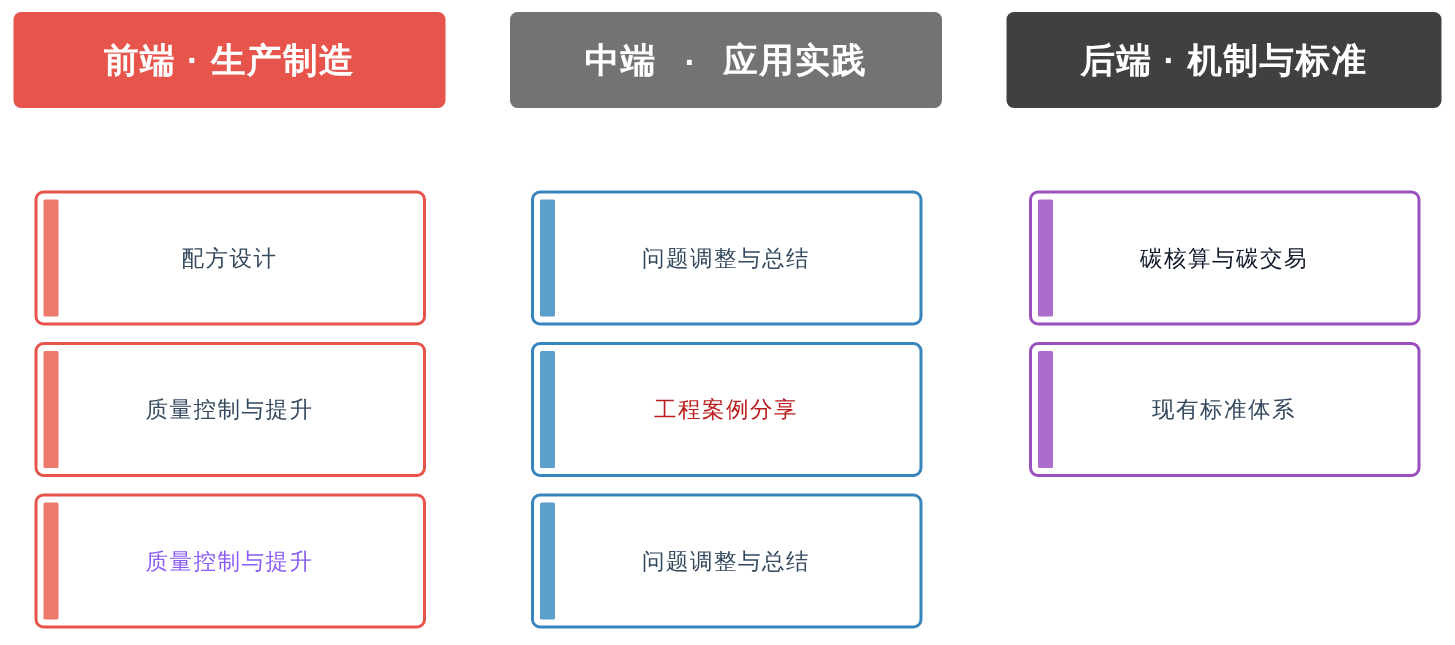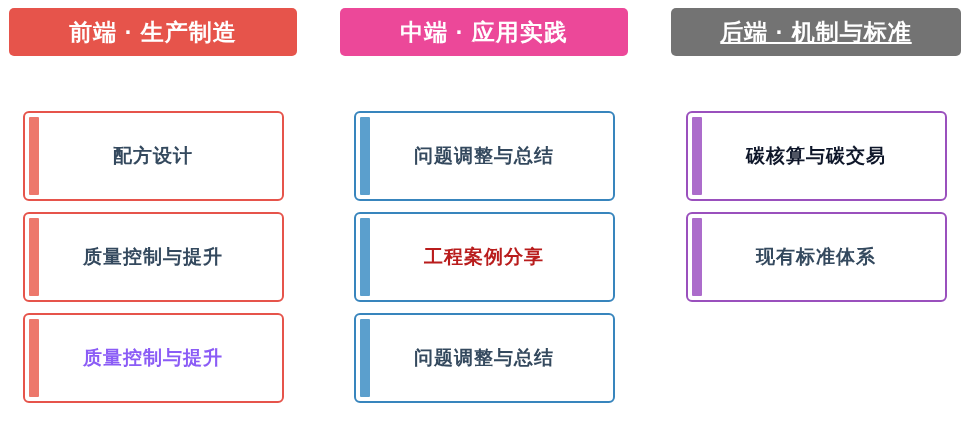--- a/index.html
+++ b/index.html
@@ -23,21 +23,21 @@
   .column {
     display: flex;
     flex-direction: column;
     align-items: center;
   }
   .col-front  { width: 288px; }
   .col-middle { width: 288px; }
   .col-back   { width: 290px; }
   .col-header {
     width: 100%;
-    height: 48px;
+    height: 64px;
     border-radius: 5px;
     color: #ffffff;
     font-size: 23px;
     font-weight: bold;
     display: flex;
     align-items: center;
     justify-content: center;
     letter-spacing: 1px;
     box-sizing: border-box;
   }
@@ -61,22 +61,22 @@
   }
   .accent-bar {
     position: absolute;
     left: 4px;
     top: 4px;
     bottom: 4px;
     width: 10px;
     border-radius: 1px;
   }
   .box-label {
-    font-size: 19px;
-    font-weight: bold;
+    font-size: 15px;
+    font-weight: normal;
     letter-spacing: 1px;
   }
 </style>
 </head>
 <body>
 
 <div class="canvas">
   <div class="columns">
 
     <div class="column col-front">
@@ -91,39 +91,39 @@
           <span class="box-label" style="color: rgb(52, 73, 94);">质量控制与提升</span>
         </div>
         <div class="box" style="border-color: rgb(230, 84, 75);">
           <span class="accent-bar" style="background-color: rgb(237, 120, 108);"></span>
           <span class="box-label" style="color: #8b5cf6;">质量控制与提升</span>
         </div>
       </div>
     </div>
 
     <div class="column col-middle">
-      <div class="col-header" style="background-color: #ec4899;">中端 · 应用实践</div>
+      <div class="col-header" style="background-color: #737373; font-family: Liberation Mono, monospace;">中端 · 应用实践</div>
       <div class="box-stack">
         <div class="box" style="border-color: rgb(56, 133, 189);">
           <span class="accent-bar" style="background-color: rgb(91, 159, 205);"></span>
           <span class="box-label" style="color: rgb(52, 73, 94);">问题调整与总结</span>
         </div>
         <div class="box" style="border-color: rgb(56, 133, 189);">
           <span class="accent-bar" style="background-color: rgb(91, 159, 205);"></span>
           <span class="box-label" style="color: #b91c1c;">工程案例分享</span>
         </div>
         <div class="box" style="border-color: rgb(56, 133, 189);">
           <span class="accent-bar" style="background-color: rgb(91, 159, 205);"></span>
           <span class="box-label" style="color: rgb(52, 73, 94);">问题调整与总结</span>
         </div>
       </div>
     </div>
 
     <div class="column col-back">
-      <div class="col-header" style="background-color: #737373; text-decoration: underline;">后端 · 机制与标准</div>
+      <div class="col-header" style="background-color: #404040;">后端 · 机制与标准</div>
       <div class="box-stack">
         <div class="box" style="border-color: rgb(154, 80, 189);">
           <span class="accent-bar" style="background-color: rgb(172, 108, 203);"></span>
           <span class="box-label" style="color: #0f172a;">碳核算与碳交易</span>
         </div>
         <div class="box" style="border-color: rgb(154, 80, 189);">
           <span class="accent-bar" style="background-color: rgb(172, 108, 203);"></span>
           <span class="box-label" style="color: rgb(52, 73, 94);">现有标准体系</span>
         </div>
       </div>

